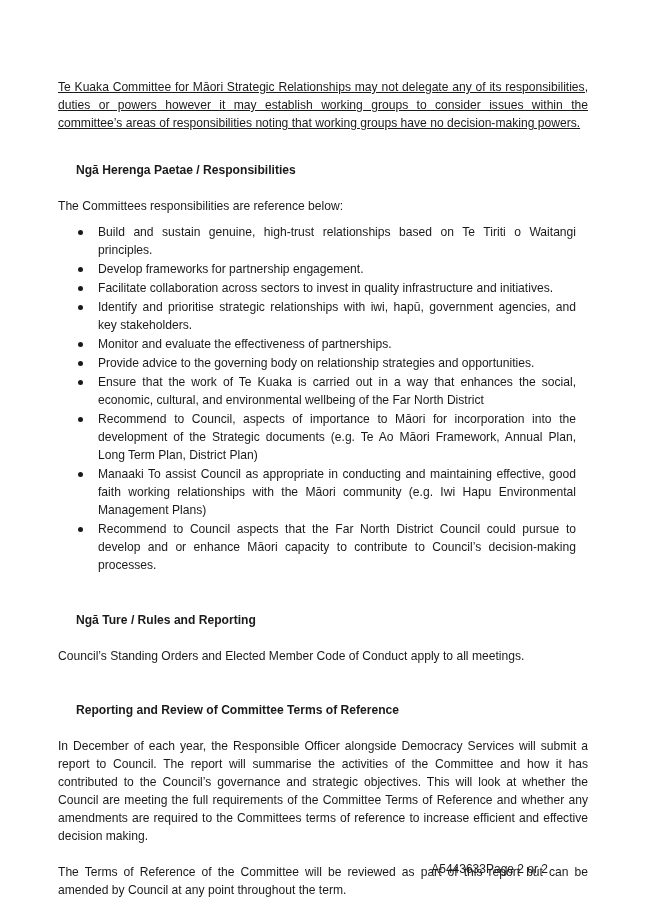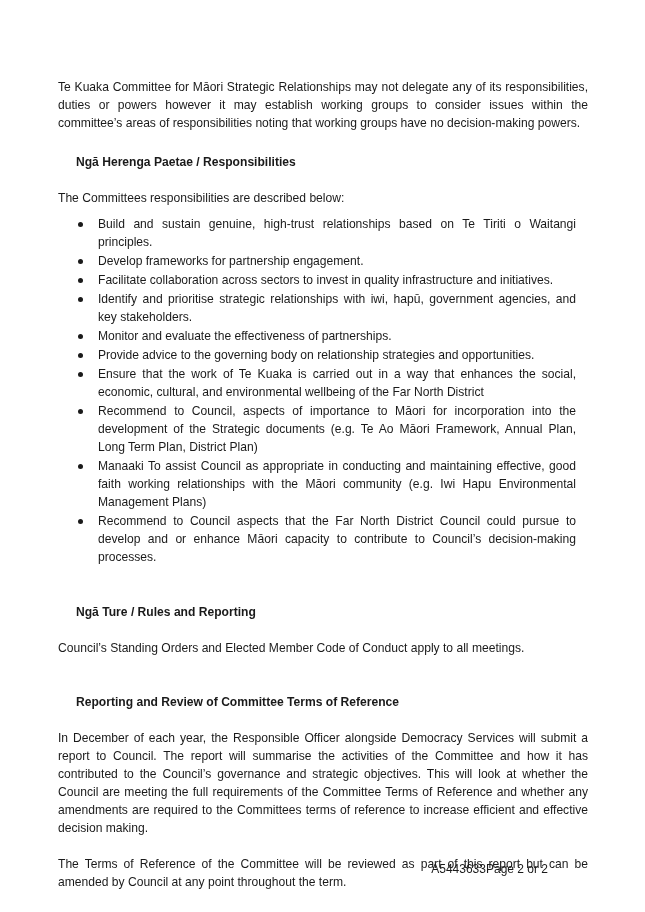--- a/index.html
+++ b/index.html
@@ -20,21 +20,21 @@
       left: 58px;
       top: 78px;
       width: 530px;
       font-size: 12.1px;
       line-height: 18px;
     }
     p {
       margin: 0;
       text-align: justify;
     }
-    .intro { margin-bottom: 21px; }
+    .intro { margin-bottom: 29px; text-decoration: underline; }
     .heading {
       font-weight: bold;
       margin: 18px;
     }
     .section-gap { height: 18px; }
     ul.resp {
       list-style: none;
       margin: 8px 12px 0 0;
       padding: 0;
     }
@@ -65,21 +65,21 @@
     }
   </style>
 </head>
 <body>
 
 <div class="page">
   <p class="intro">Te Kuaka Committee for Māori Strategic Relationships may not delegate any of its responsibilities, duties or powers however it may establish working groups to consider issues within the committee’s areas of responsibilities noting that working groups have no decision-making powers.</p>
 
   <div>
     <p class="heading">Ngā Herenga Paetae / Responsibilities</p>
-    <p>The Committees responsibilities are described below:</p>
+    <p>The Committees responsibilities are reference below:</p>
     <ul class="resp">
       <li><span class="bullet"></span><span>Build and sustain genuine, high-trust relationships based on Te Tiriti o Waitangi principles.</span></li>
       <li><span class="bullet"></span><span>Develop frameworks for partnership engagement.</span></li>
       <li><span class="bullet"></span><span>Facilitate collaboration across sectors to invest in quality infrastructure and initiatives.</span></li>
       <li><span class="bullet"></span><span>Identify and prioritise strategic relationships with iwi, hapū, government agencies, and key stakeholders.</span></li>
       <li><span class="bullet"></span><span>Monitor and evaluate the effectiveness of partnerships.</span></li>
       <li><span class="bullet"></span><span>Provide advice to the governing body on relationship strategies and opportunities.</span></li>
       <li><span class="bullet"></span><span>Ensure that the work of Te Kuaka is carried out in a way that enhances the social, economic, cultural, and environmental wellbeing of the Far North District</span></li>
       <li><span class="bullet"></span><span>Recommend to Council, aspects of importance to Māori for incorporation into the development of the Strategic documents (e.g. Te Ao Māori Framework, Annual Plan, Long Term Plan, District Plan)</span></li>
       <li><span class="bullet"></span><span>Manaaki To assist Council as appropriate in conducting and maintaining effective, good faith working relationships with the Māori community (e.g. Iwi Hapu Environmental Management Plans)</span></li>

